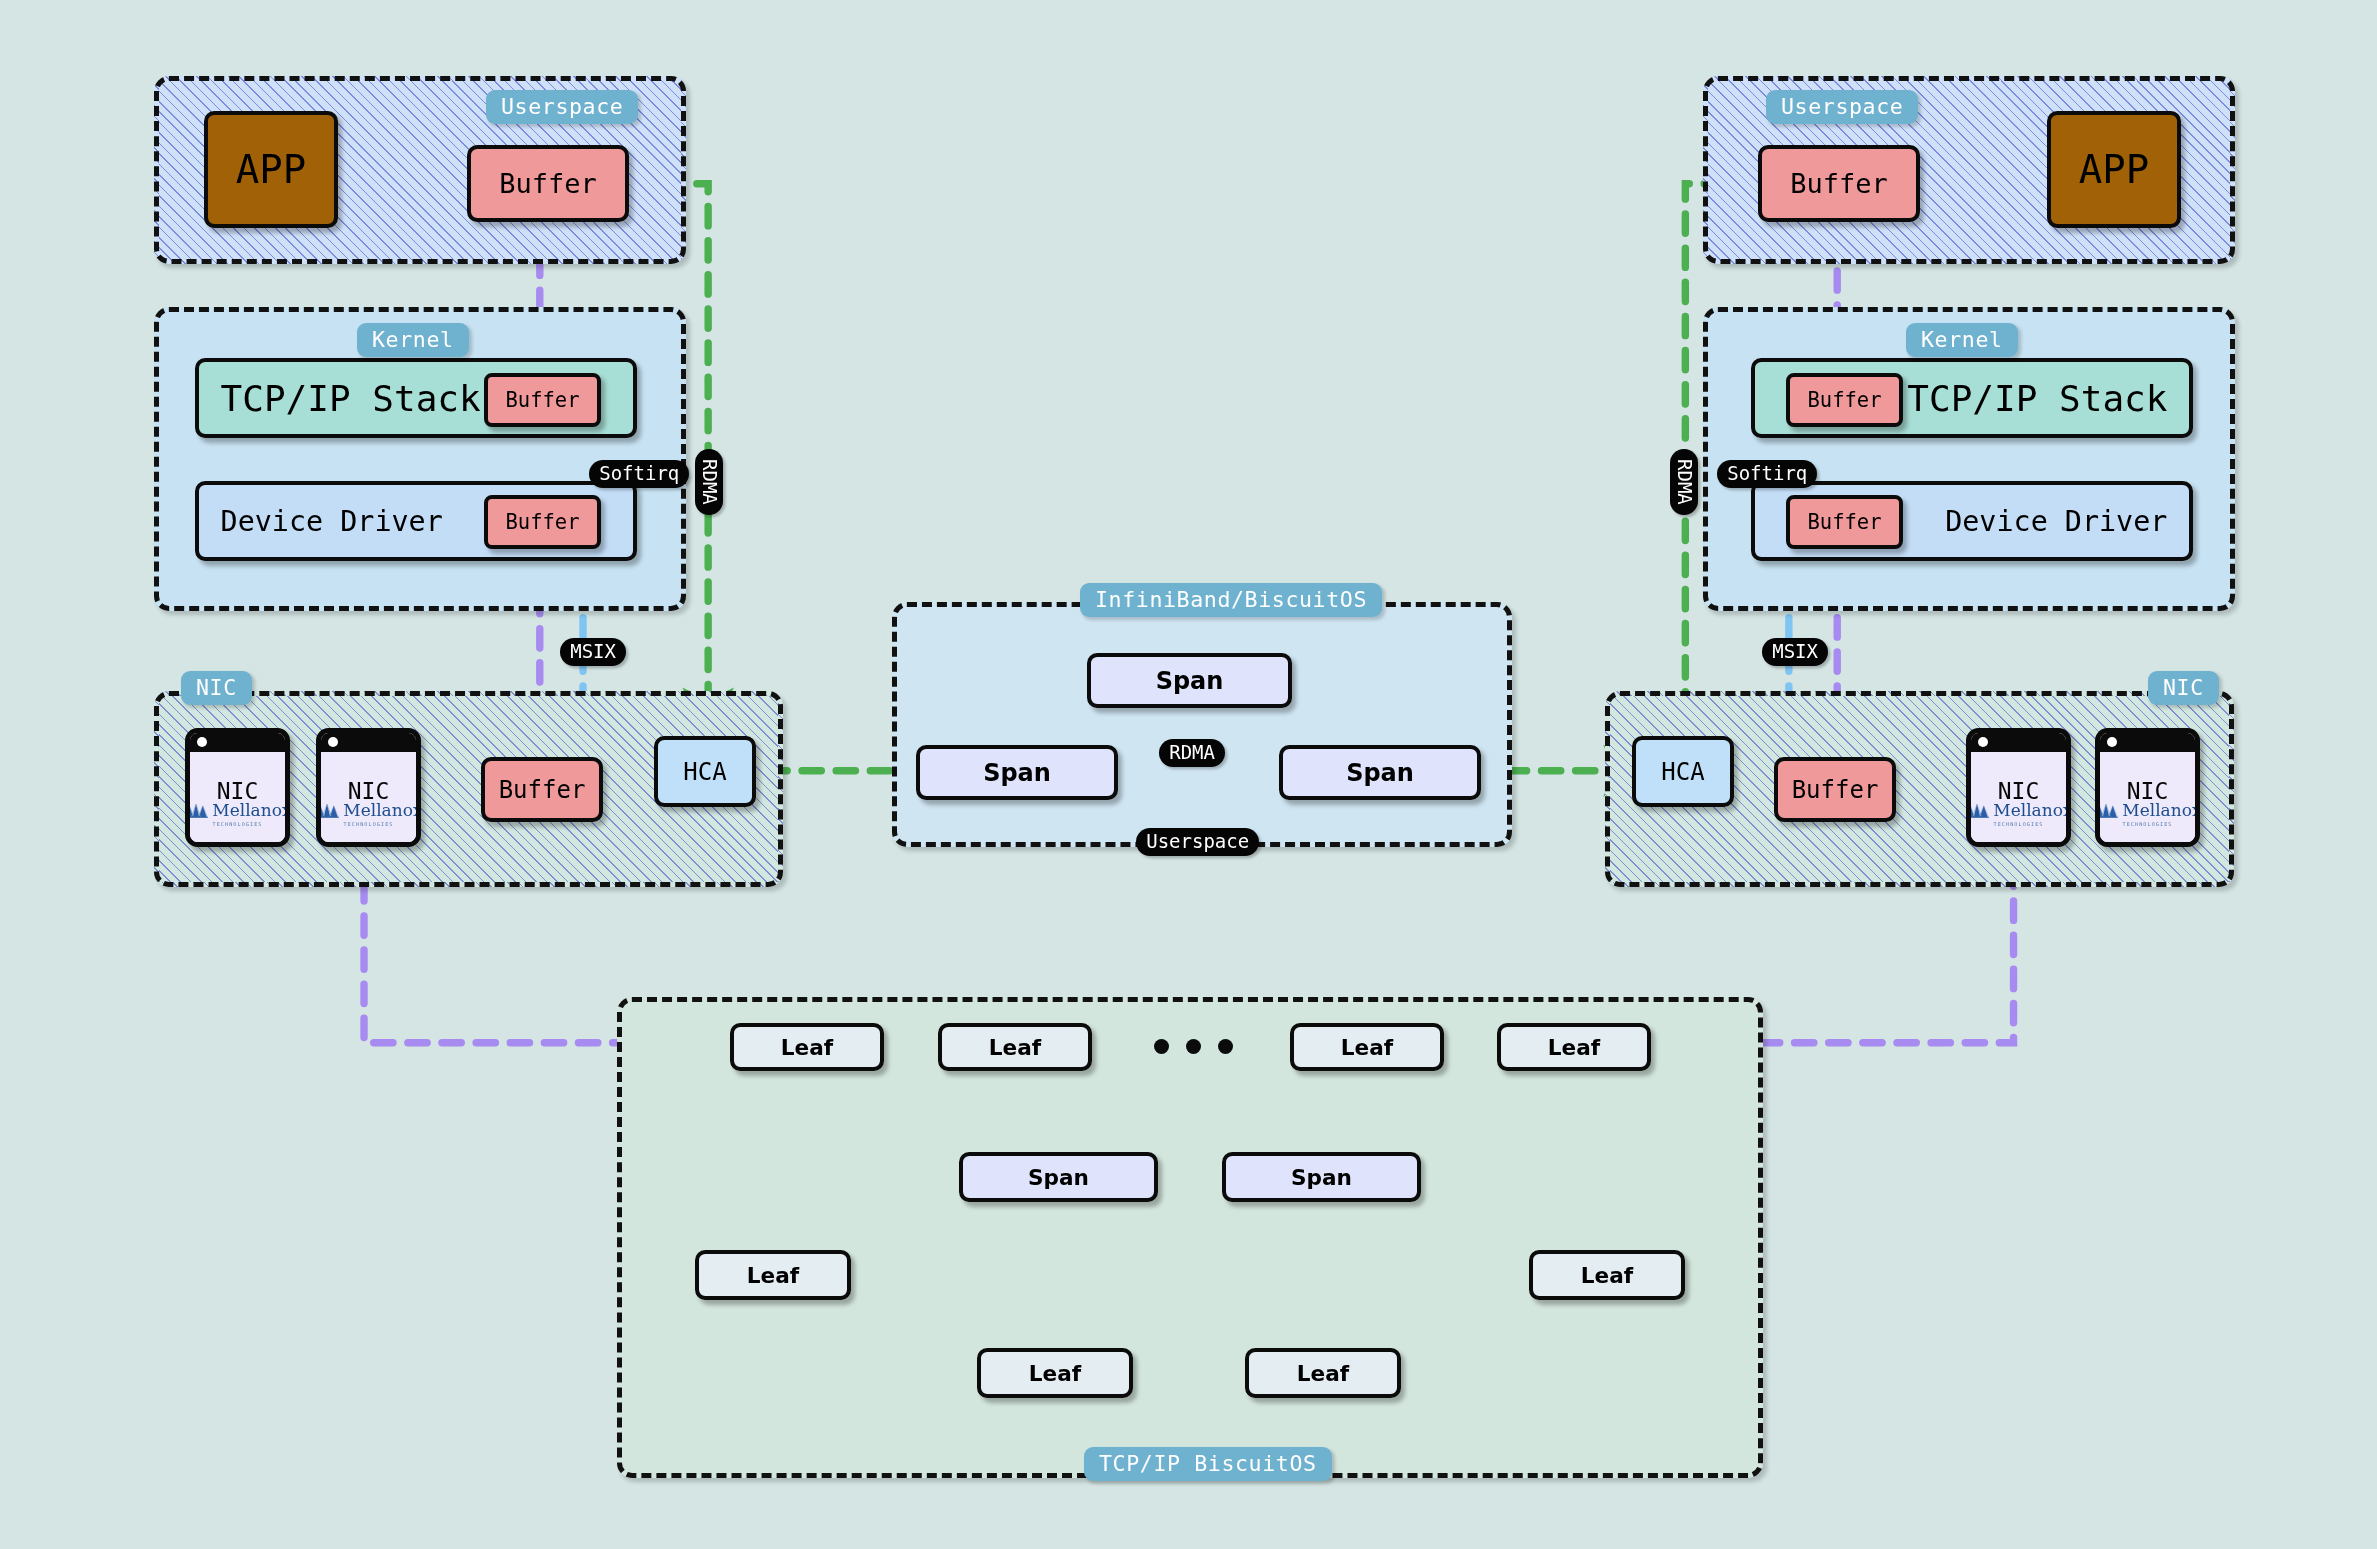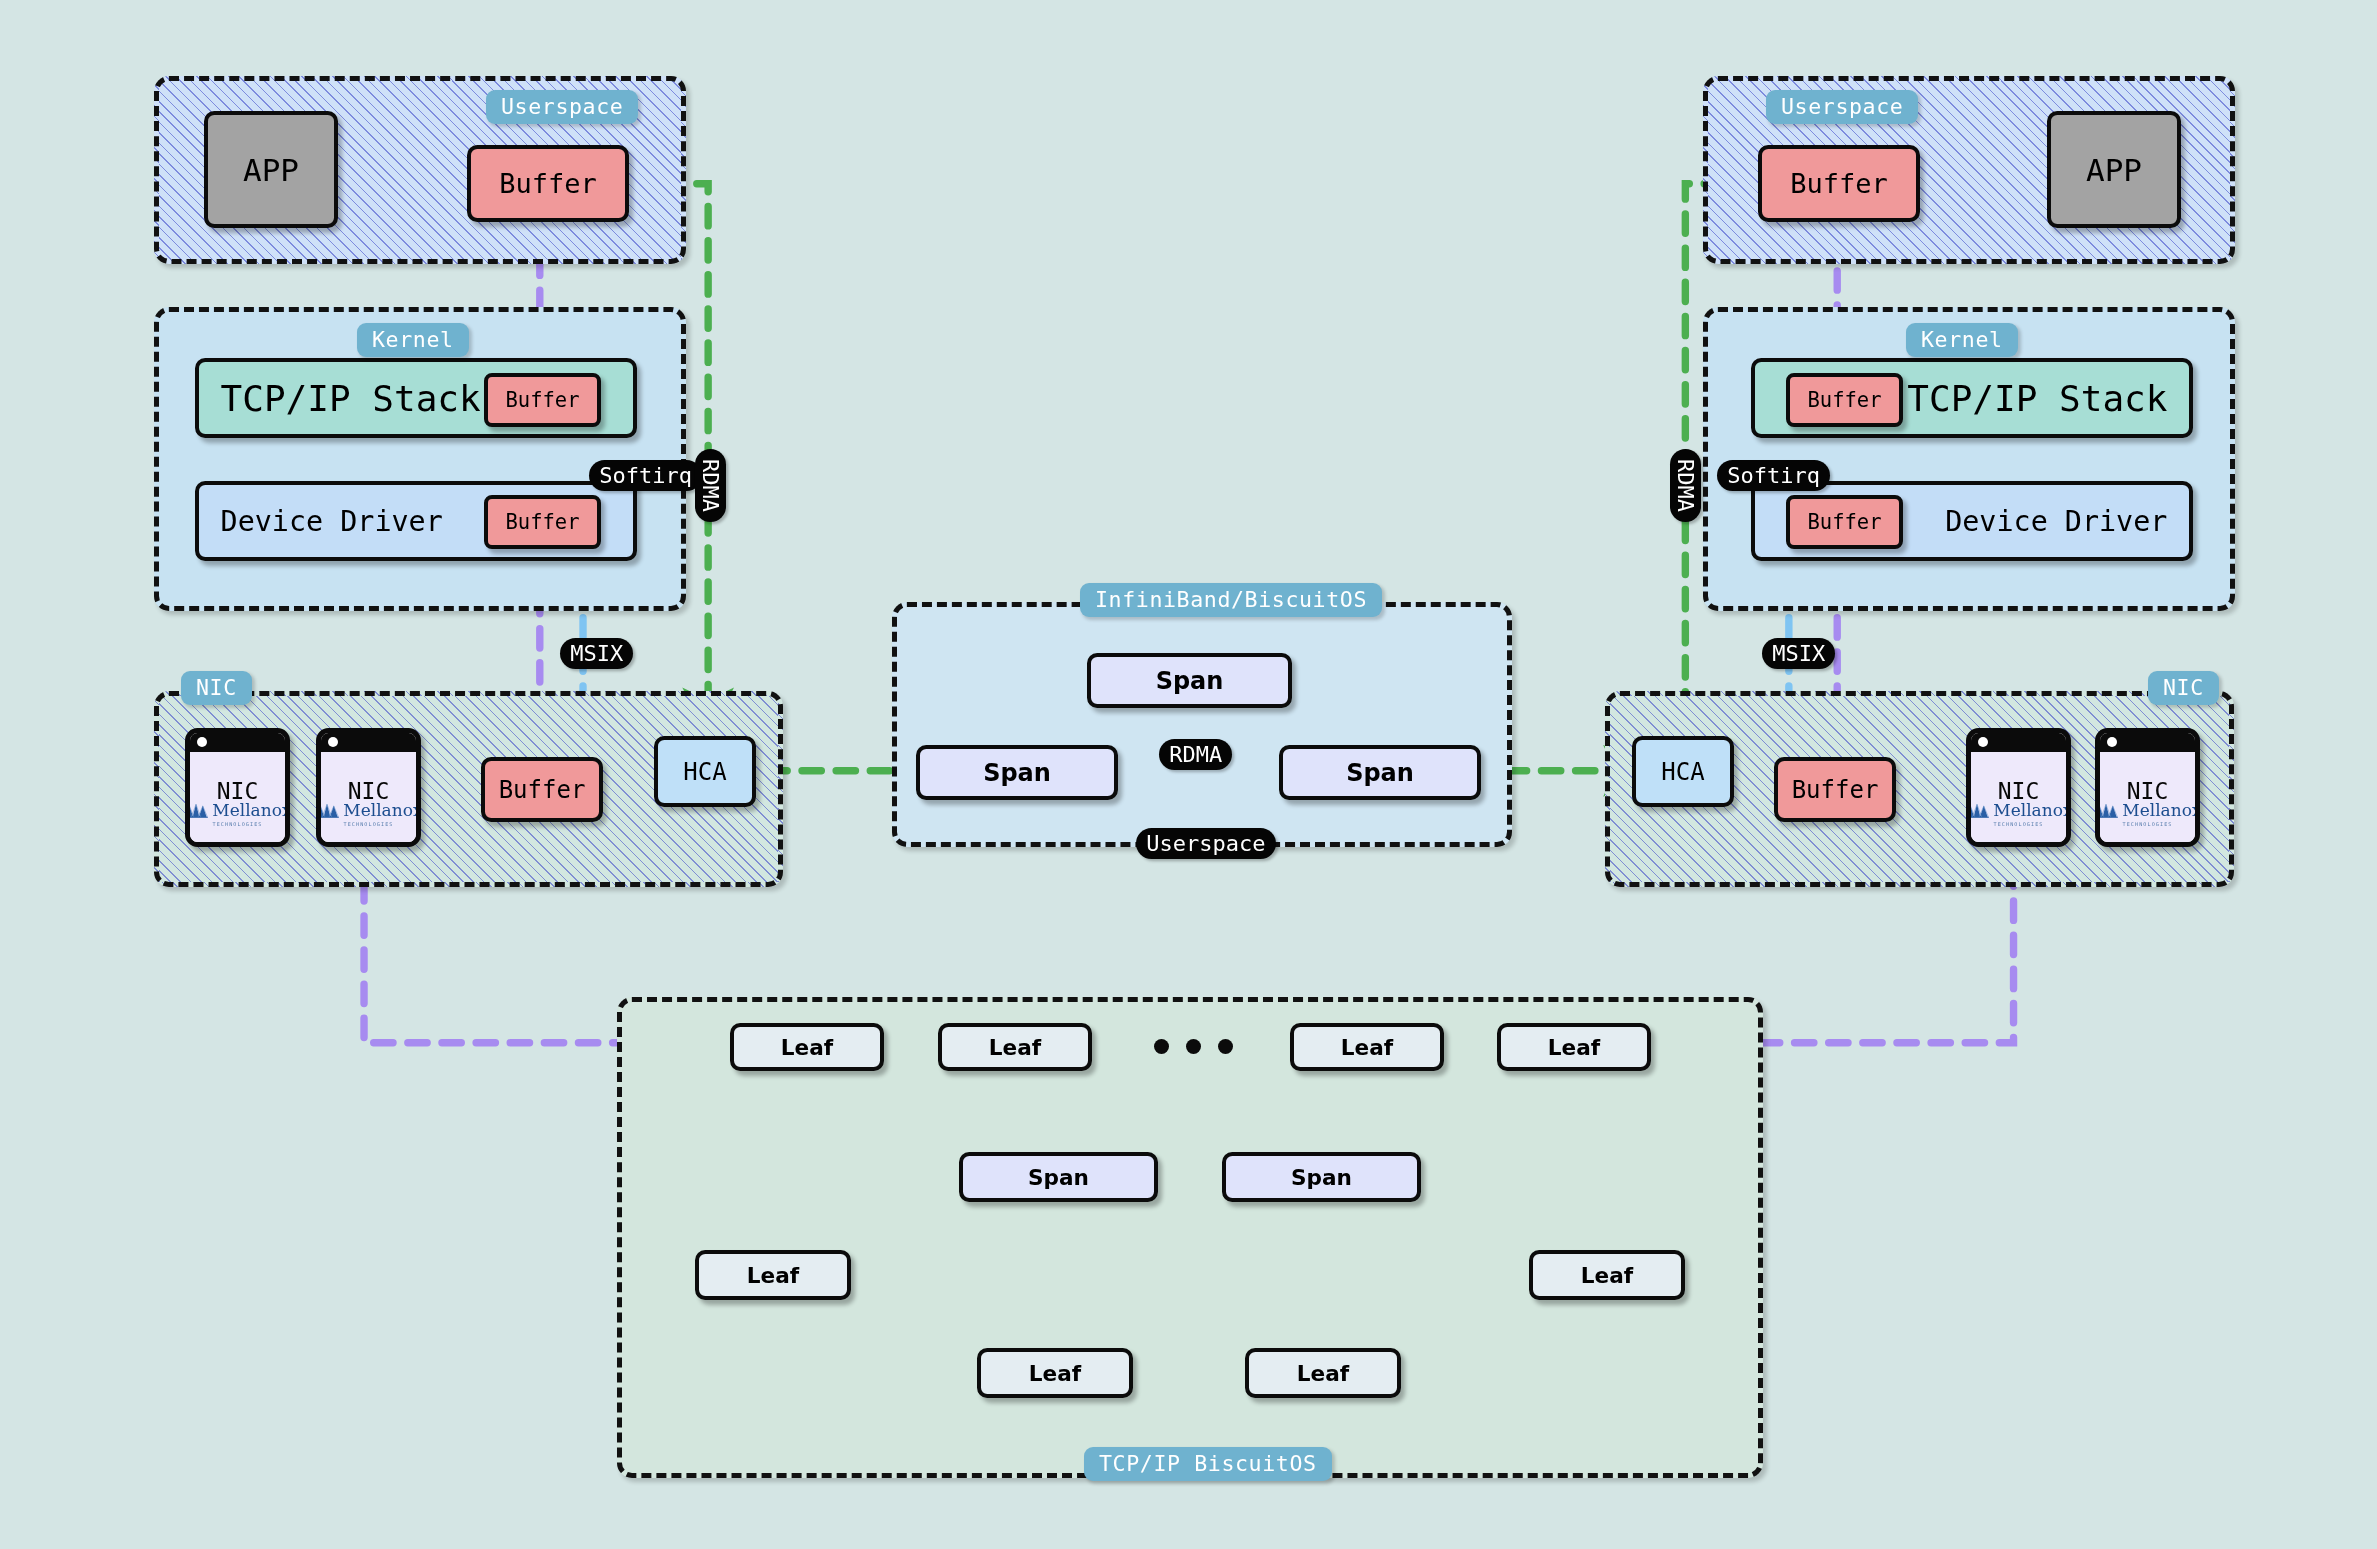--- a/index.html
+++ b/index.html
@@ -50,21 +50,21 @@
     box-shadow:2.3px 2.8px 3.4px rgba(0,0,0,.18);
   }
 
   
   .chip{
     position:absolute;
     background:#050505;
     color:#ffffff;
     border-radius:568px;
     padding:4px 10.2px;
-    font-size:22px;
+    font-size:19px;
     line-height:1.05;
     white-space:nowrap;
     z-index:40;
     box-shadow:2.3px 2.3px 2.8px rgba(0,0,0,.25);
   }
   .chip.vert{
     writing-mode:vertical-rl;
     padding:10.2px 4px;
   }
 
@@ -72,21 +72,21 @@
   .box{
     position:absolute;
     box-sizing:border-box;
     border:4.6px solid #0b0b0b;
     border-radius:10.2px;
     display:flex;align-items:center;justify-content:center;
     box-shadow:4px 4.6px 4px rgba(0,0,0,.28);
     z-index:20;
     white-space:nowrap;
   }
-  .box.app{background:#a3a3a3;font-size:31px;}
+  .box.app{background:#a16207;font-size:39px;}
   .box.buffer{background:#f0999a;font-size:27px;}
   .box.buffer.sm{font-size:20.5px;border-width:4px;border-radius:8px;}
   .box.stack{background:#a7ded5;font-size:36px;justify-content:flex-start;padding-left:21.6px;}
   .box.stack.r{justify-content:flex-end;padding-left:0;padding-right:21.6px;}
   .box.driver{background:#c3ddf7;font-size:28.4px;justify-content:flex-start;padding-left:21.6px;}
   .box.driver.r{justify-content:flex-end;padding-left:0;padding-right:21.6px;}
   .box.hca{background:#bfe0f8;font-size:24px;}
   .box.span{background:#dfe3fb;font-size:24px;font-family:"DejaVu Sans","Liberation Sans",sans-serif;font-weight:600;}
   .box.leaf{background:#e4edf2;font-size:21.6px;font-family:"DejaVu Sans","Liberation Sans",sans-serif;font-weight:600;}
 

